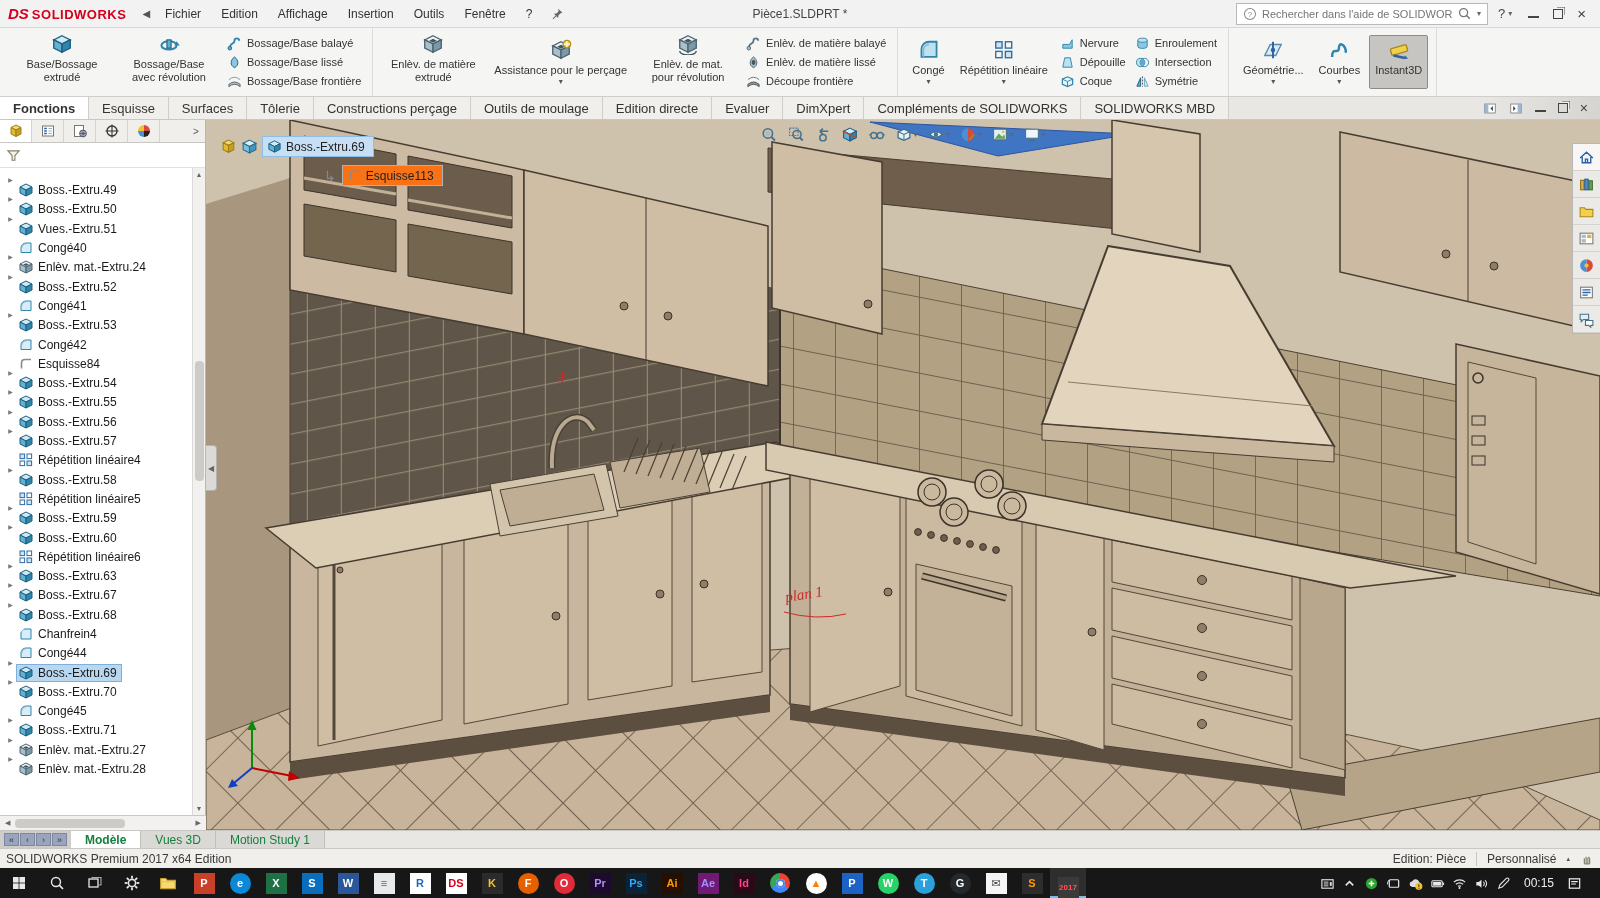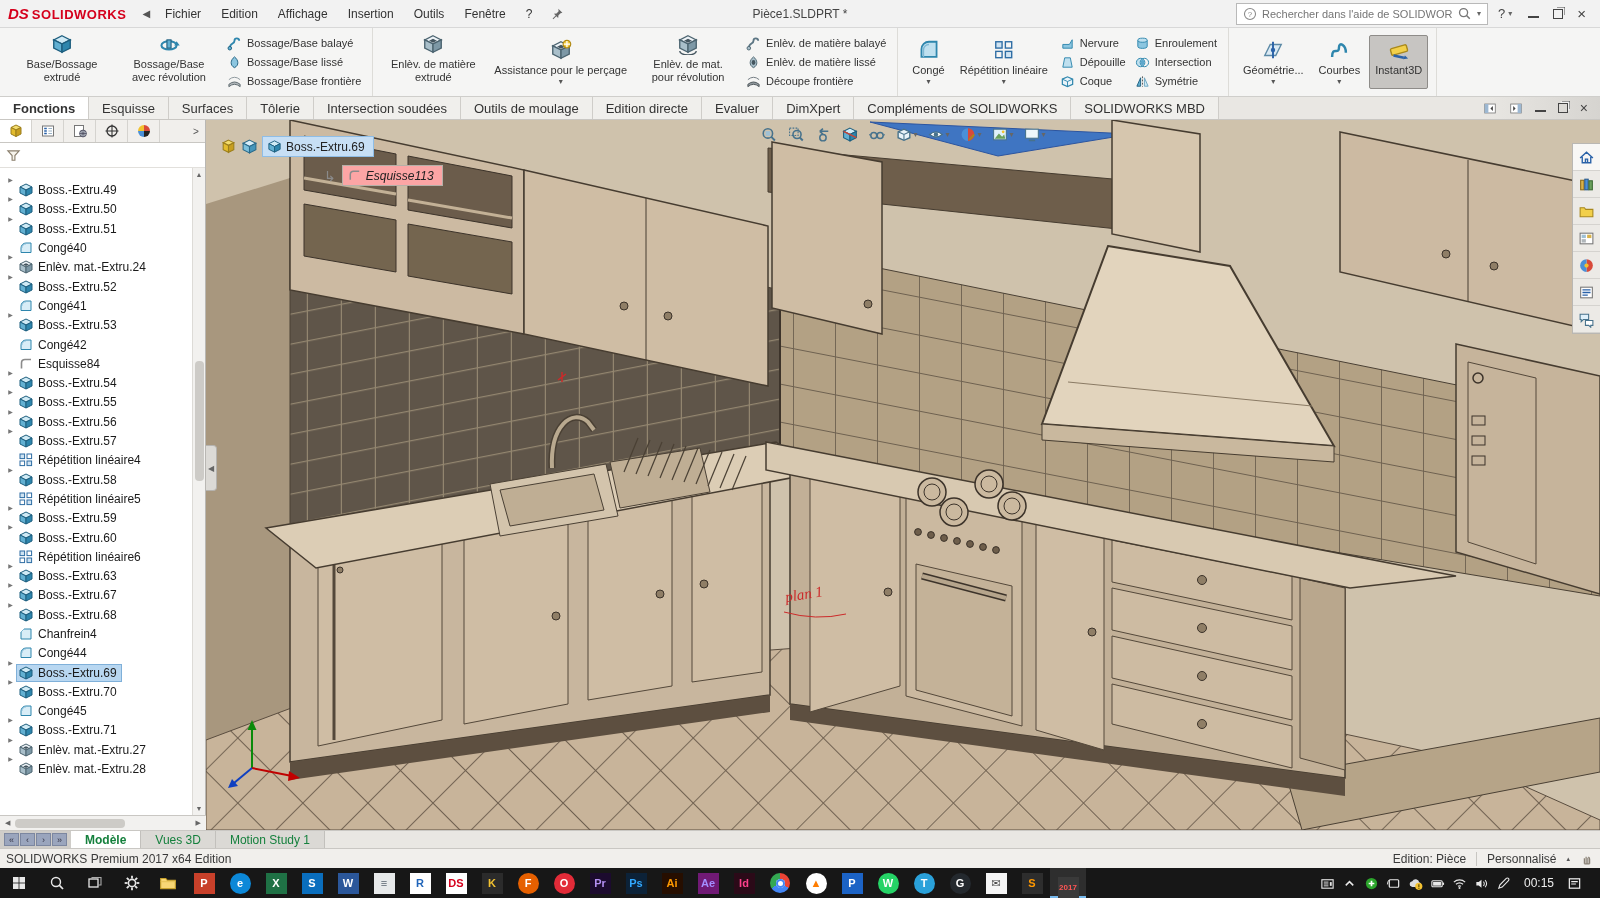--- a/index.html
+++ b/index.html
@@ -69,21 +69,21 @@
   .hscroll .arr { font-size:7px; color:#666; padding:0 5px; }
   .hscroll .thumb { height:9px; width:110px; background:#cdcbc7; border-radius:4px; }
   .hscroll .arr.right { margin-left:auto; }
 
   
   .viewport { position:absolute; left:206px; top:0; right:0; height:100%; overflow:hidden; }
   .vp-breadcrumb { position:absolute; left:14px; top:16px; font-size:12px; color:#222; }
   .bc-row1 { display:flex; align-items:center; gap:4px; }
   .bc-chip { display:flex; align-items:center; gap:4px; padding:2px 8px 2px 4px; }
   .bc-chip.sel { background:#c7dff5; border:1px solid #8fbde6; }
-  .bc-chip.gray { background:#fca5a5; border:1px solid #b5b0a8;font-style:italic; }
+  .bc-chip.gray { background:#f97316; border:1px solid #b5b0a8; }
   .bc-row2 { display:flex; align-items:center; gap:6px; margin:8px 0 0 104px; }
   .bc-cursor { color:#8a8a8a; font-size:14px; }
   .vp-headsup { position:absolute; left:50%; transform:translateX(-50%); top:4px; display:flex; align-items:center; gap:4px; }
   .hu-btn { display:flex; align-items:center; padding:2px 3px; border-radius:2px; }
   .hu-btn .caret { margin-left:1px; }
   .vp-splitter { position:absolute; left:0; top:325px; width:11px; height:46px; background:#dcdad6; border:1px solid #b5b3af; border-left:none; border-radius:0 4px 4px 0; display:flex; align-items:center; justify-content:center; font-size:8px; color:#666; }
   .taskpane { position:absolute; right:0; top:23px; width:28px; background:#eceae6; border:1px solid #b9b7b3; border-right:none; }
   .tp-tab { height:27px; display:flex; align-items:center; justify-content:center; border-bottom:1px solid #d5d3cf; }
   .tp-tab:first-child { background:#f8f7f5; }
 
@@ -402,21 +402,21 @@
         <div class="rb-caret"></div>
       </div>
     </div>
   </div>
 
 <div class="cmdtabs">
   <div class="ctab active">Fonctions</div>
     <div class="ctab">Esquisse</div>
     <div class="ctab">Surfaces</div>
     <div class="ctab">Tôlerie</div>
-    <div class="ctab">Intersection soudées</div>
+    <div class="ctab">Constructions perçage</div>
     <div class="ctab">Outils de moulage</div>
     <div class="ctab">Edition directe</div>
     <div class="ctab">Evaluer</div>
     <div class="ctab">DimXpert</div>
     <div class="ctab">Compléments de SOLIDWORKS</div>
     <div class="ctab">SOLIDWORKS MBD</div>
     <div class="doc-controls">
     <span>
         <svg width="14" height="13" viewBox="0 0 16 16">
           <rect x="1.5" y="2.5" width="13" height="11" fill="#fff" stroke="#777"></rect>
@@ -849,21 +849,21 @@
         <div class="tr-row">
           <span class="tr-arr">▶</span>
           <span class="tr-sel">
             <span class="tr-ic">
               <svg width="16" height="16" viewBox="0 0 16 16">
                 <polygon points="8,2 14,5 8,8 2,5" fill="#cfeaf5" stroke="#1d5e7e"></polygon>
                 <polygon points="2,5 8,8 8,14 2,11" fill="#62b0d2" stroke="#1d5e7e"></polygon>
                 <polygon points="14,5 8,8 8,14 14,11" fill="#2e86ad" stroke="#1d5e7e"></polygon>
               </svg>
             </span>
-            <span>Boss.-Extru.51</span>
+            <span>Vues.-Extru.51</span>
           </span>
         </div>
         <div class="tr-row">
           <span class="tr-arr"></span>
           <span class="tr-sel">
             <span class="tr-ic">
               <svg width="16" height="16" viewBox="0 0 16 16">
                 <path d="M3 12.5 V8 a5 5 0 0 1 5-5 h5 v9.5z" fill="#d8edf7" stroke="#2e86ad"></path>
                 <path d="M3.8 8 a4.2 4.2 0 0 1 4.2-4.2" fill="none" stroke="#7fb8d4"></path>
               </svg>

